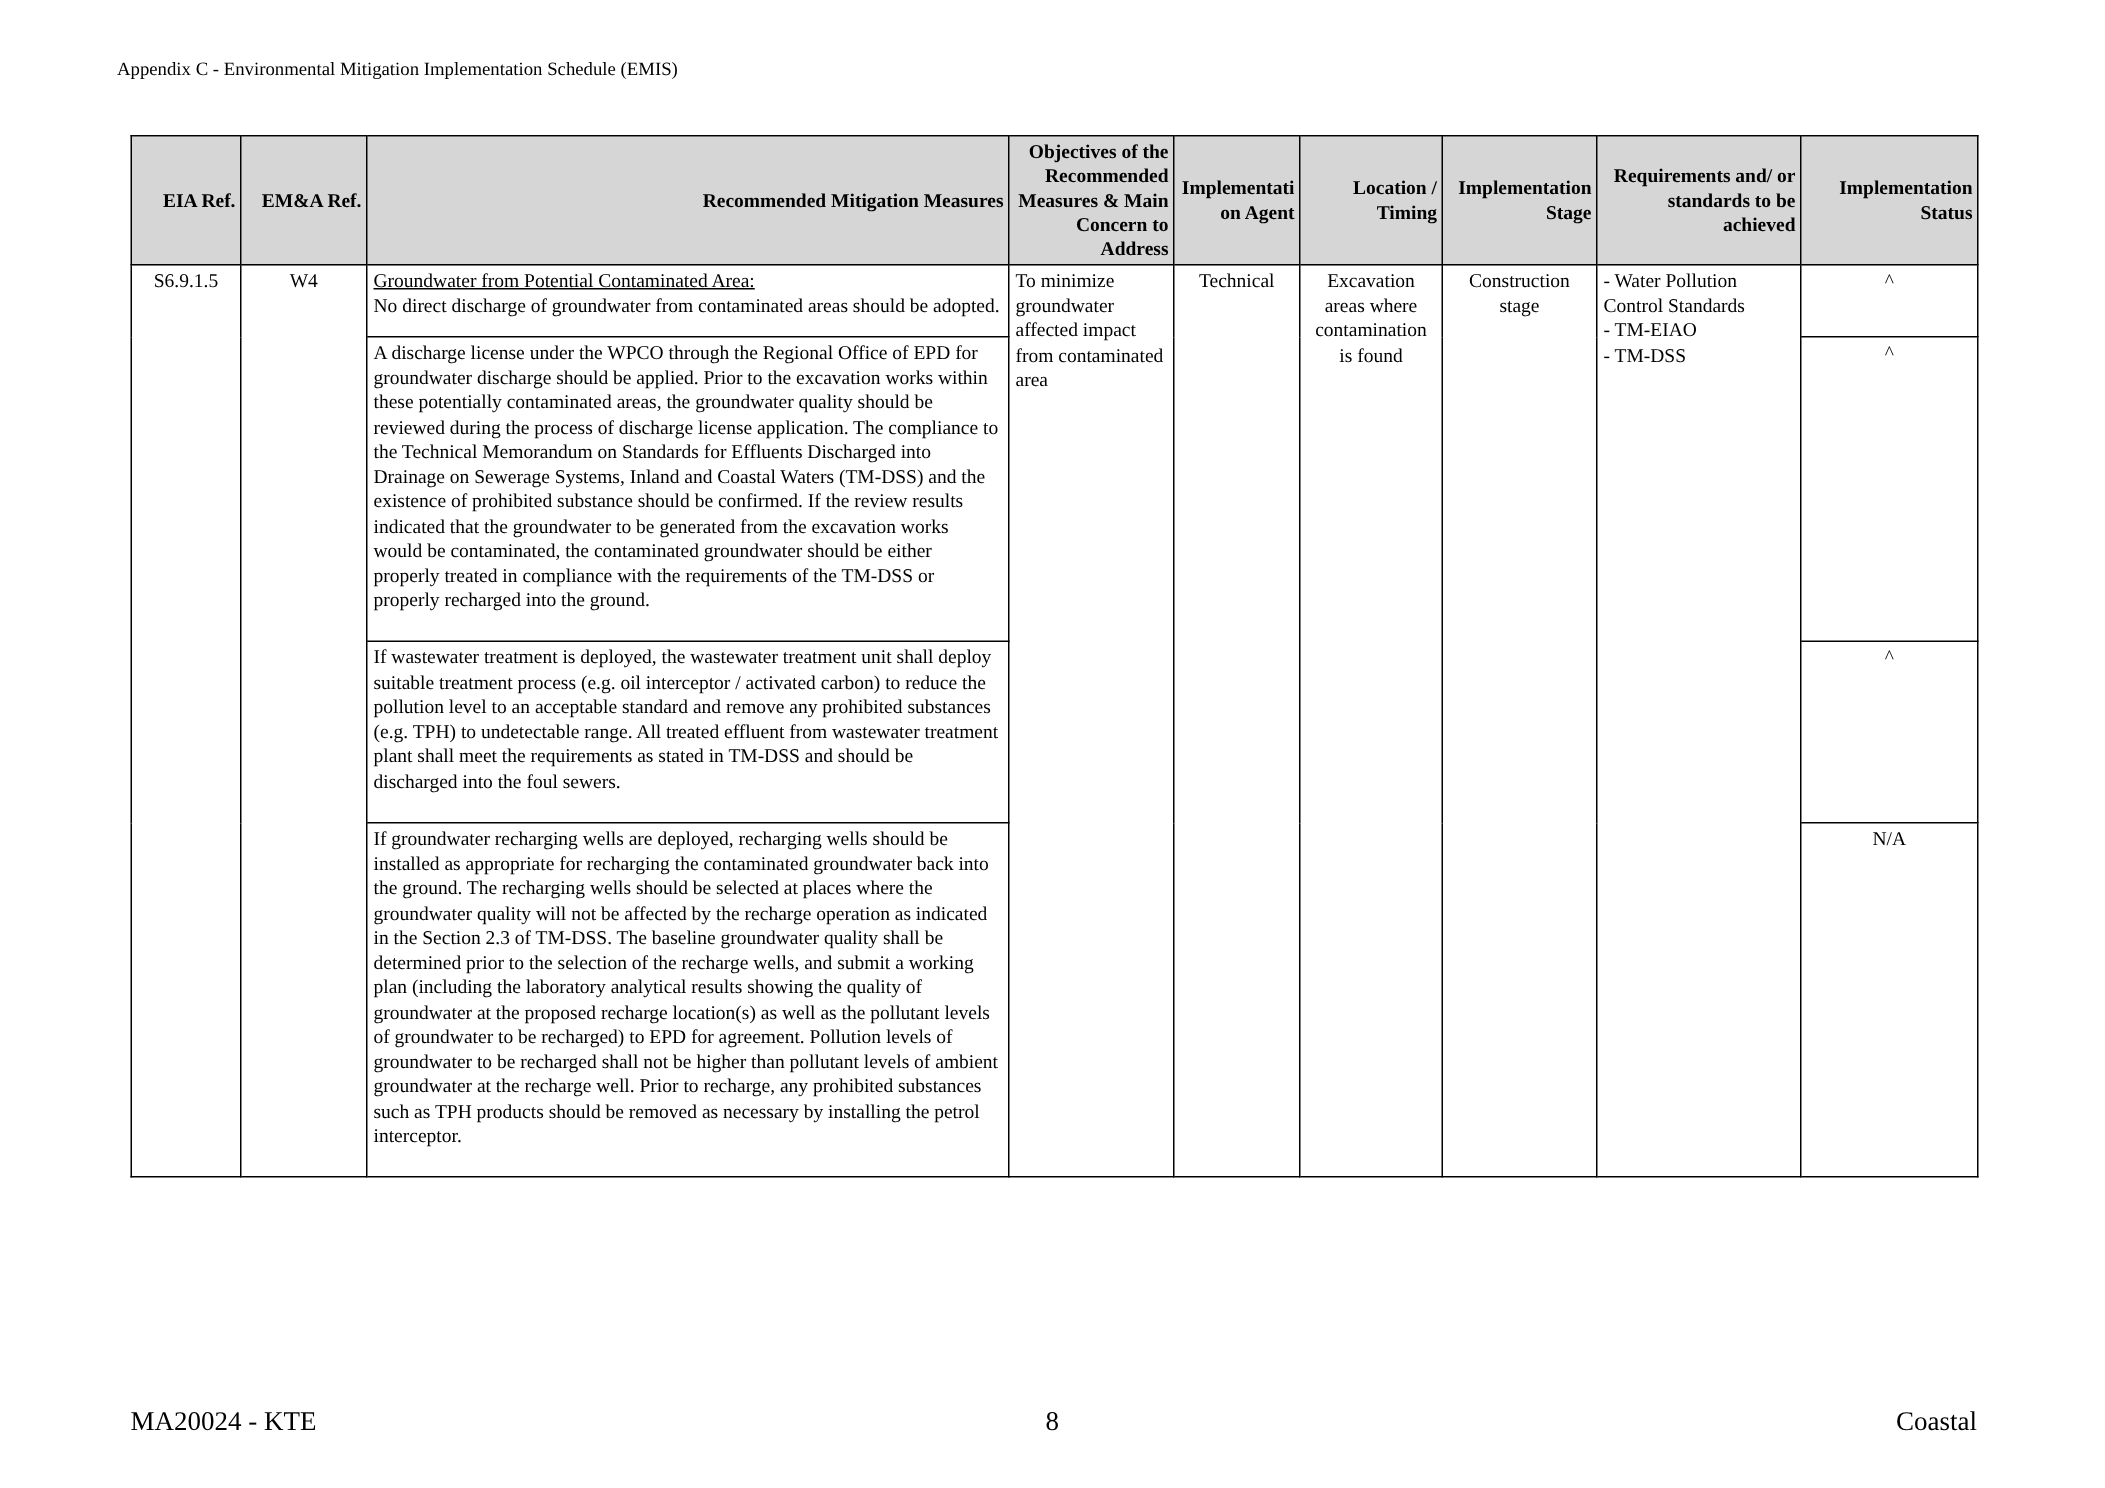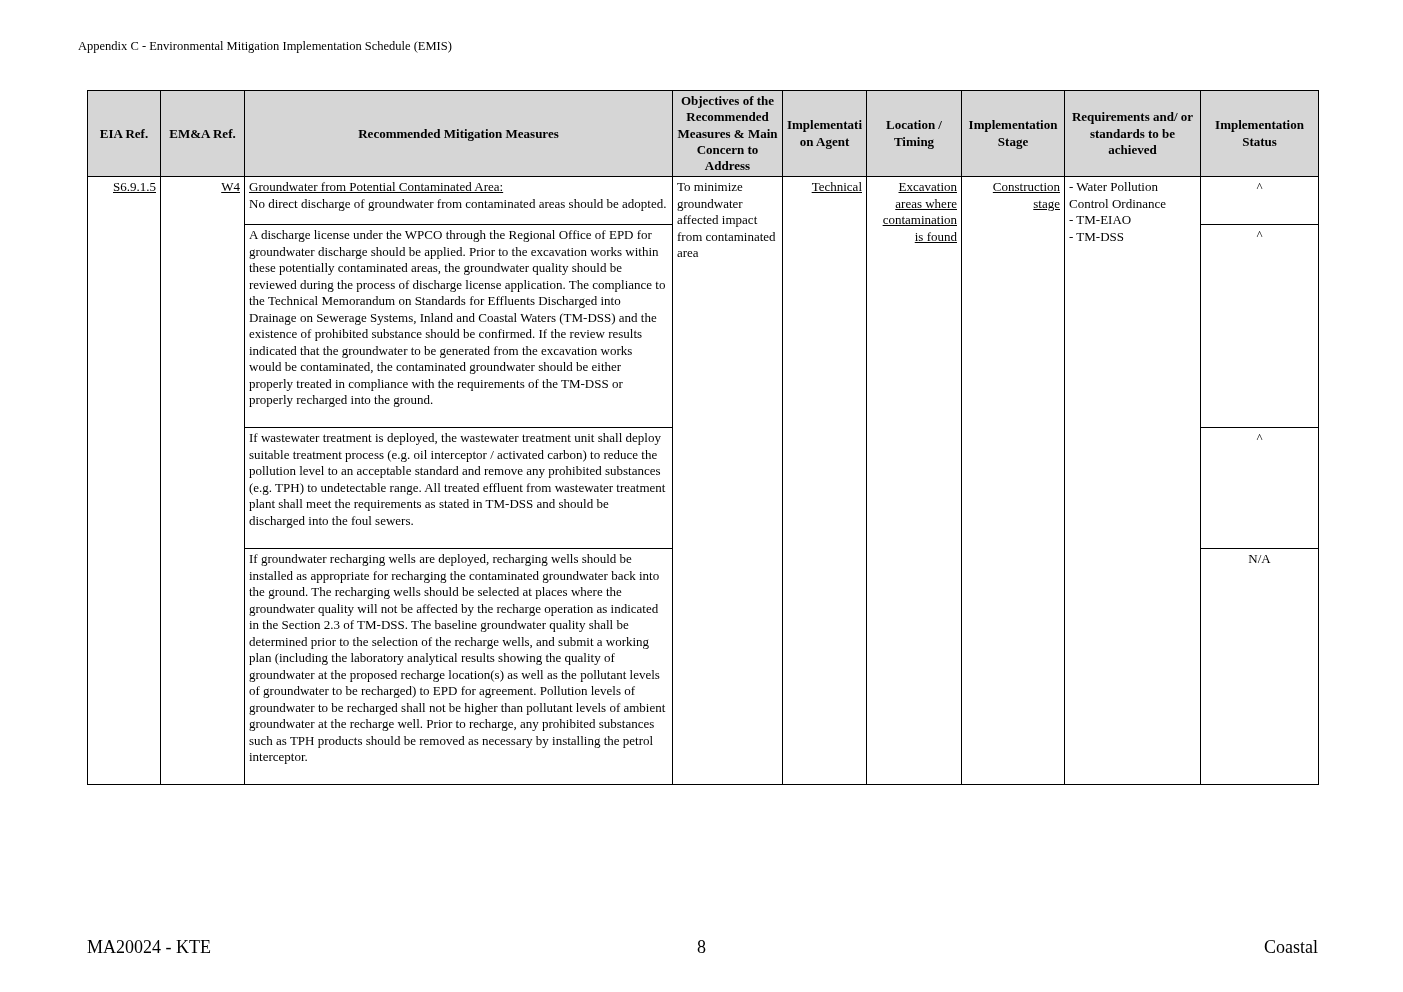--- a/index.html
+++ b/index.html
@@ -26,38 +26,38 @@
     border: 1.5px solid #000;
   }
   table.emis th, table.emis td {
     border: 1px solid #000;
     font-size: 13px;
     vertical-align: top;
   }
   table.emis th {
     background: #d6d6d6;
     font-weight: bold;
-    text-align: center;
+    text-align: right;
     vertical-align: middle;
     padding: 2px 3px;
     line-height: 1.25;
     overflow-wrap: break-word;
     word-wrap: break-word;
   }
   table.emis td {
     padding: 2px 4px;
     line-height: 1.27;
     overflow-wrap: break-word;
   }
   tr.hdr { height: 82px; }
   tr.r1 { height: 48px; }
   tr.r2 { height: 203px; }
   tr.r3 { height: 121px; }
   tr.r4 { height: 236px; }
-  td.center { text-align: right; text-decoration: underline; }
+  td.center { text-align: center; }
   .underline { text-decoration: underline; }
   .status-cell { text-align: center; font-size: 13px; }
   .footer {
     position: absolute;
     left: 0; right: 0;
     top: 937px;
     height: 18px;
     font-size: 18px;
   }
   .footer .f-left { position: absolute; left: 87px; }
@@ -102,21 +102,21 @@
         <td rowspan="4" class="center">W4</td>
         <td>
           <div class="underline">Groundwater from Potential Contaminated Area:</div>
           <div>No direct discharge of groundwater from contaminated areas should be adopted.</div>
         </td>
         <td rowspan="4">To minimize groundwater affected impact from contaminated area</td>
         <td rowspan="4" class="center">Technical</td>
         <td rowspan="4" class="center">Excavation areas where contamination is found</td>
         <td rowspan="4" class="center">Construction stage</td>
         <td rowspan="4">
-          <div>- Water Pollution Control Ordinance</div>
+          <div>- Water Pollution Control Standards</div>
           <div>- TM-EIAO</div>
           <div>- TM-DSS</div>
         </td>
         <td class="status-cell">^</td>
       </tr>
       <tr class="r2">
         <td>A discharge license under the WPCO through the Regional Office of EPD for groundwater discharge should be applied. Prior to the excavation works within these potentially contaminated areas, the groundwater quality should be reviewed during the process of discharge license application. The compliance to the Technical Memorandum on Standards for Effluents Discharged into Drainage on Sewerage Systems, Inland and Coastal Waters (TM-DSS) and the existence of prohibited substance should be confirmed. If the review results indicated that the groundwater to be generated from the excavation works would be contaminated, the contaminated groundwater should be either properly treated in compliance with the requirements of the TM-DSS or properly recharged into the ground.</td>
         <td class="status-cell">^</td>
       </tr>
       <tr class="r3">

